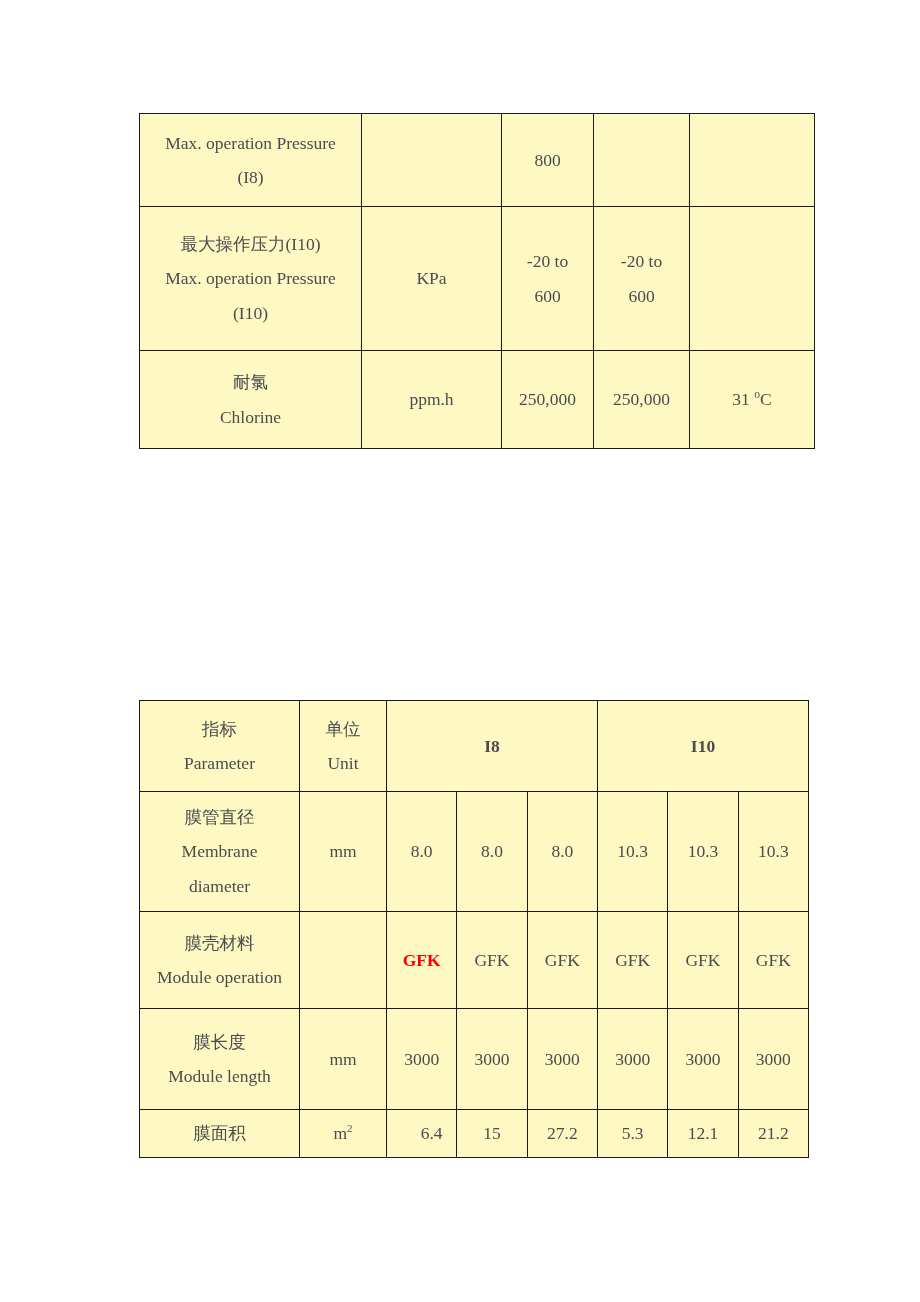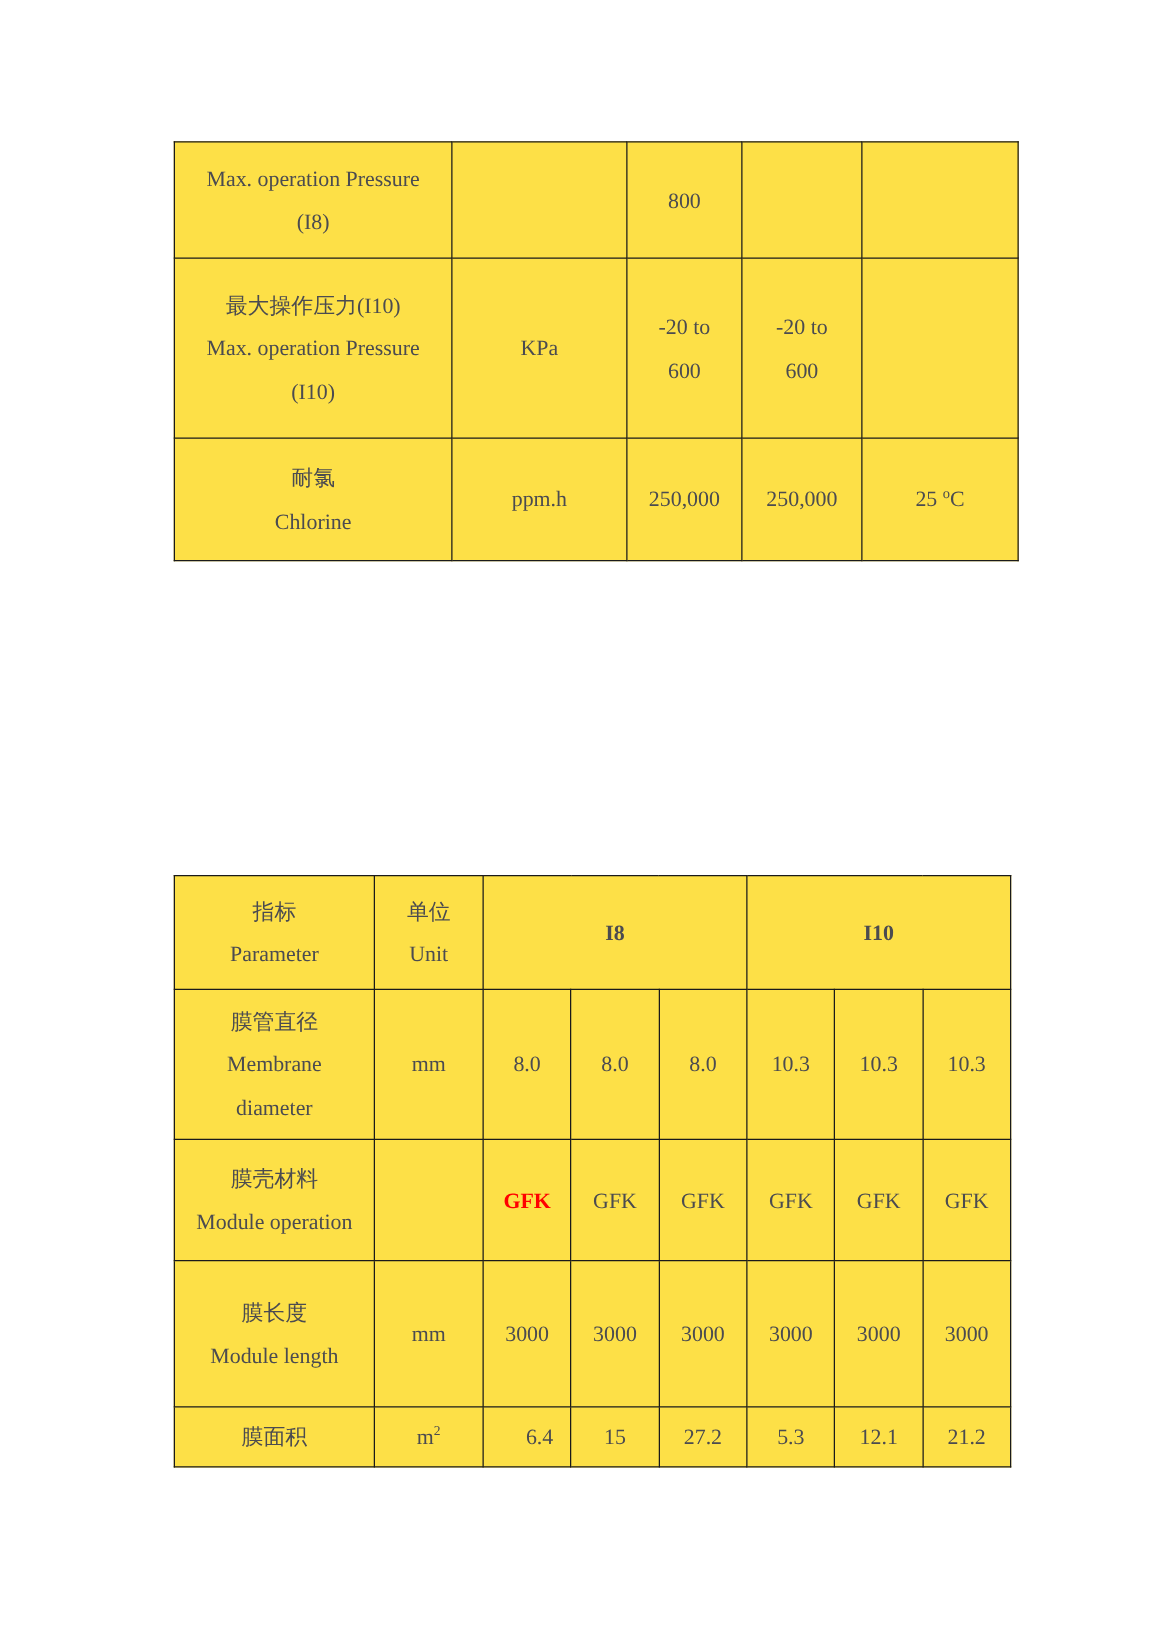--- a/index.html
+++ b/index.html
@@ -20,21 +20,21 @@
     position: absolute;
     left: 0; top: 0;
     width: 920px;
     height: 1302px;
   }
 
   table.doc-table {
     border-collapse: collapse;
     table-layout: fixed;
     position: absolute;
-    background: #fde047;
+    background: #fef9c3;
   }
   table.doc-table td {
     border: 1px solid #1a1a1a;
     text-align: center;
     vertical-align: middle;
     color: #4b4b50;
     font-size: 17.5px;
     line-height: 1.95;
     padding: 0 2px;
     font-family: "Liberation Serif", "DejaVu Serif", serif;
@@ -65,21 +65,21 @@
     width: 650px;
   }
   #table-module-specs td.col-param { width: 155px; }
   #table-module-specs td.col-unit  { width: 82px; }
   #table-module-specs td.col-sub   { width: 68.8px; }
   #table-module-specs td.col-grp   { width: 206px; font-weight: bold; }
 
   #table-module-specs .hr  { height: 91px; }
   #table-module-specs .br1 { height: 120px; }
   #table-module-specs .br2 { height: 97px; }
-  #table-module-specs .br3 { height: 117px; }
+  #table-module-specs .br3 { height: 101px; }
   #table-module-specs .br4 { height: 48px; }
 
   .cell-line { display: block; }
   .gfk-highlight { font-weight: bold; }
   sup { font-size: 0.62em; vertical-align: super; line-height: 0; }
   .deg { font-size: 0.66em; vertical-align: super; line-height: 0; }
 </style>
 </head>
 <body>
 
@@ -120,21 +120,21 @@
 
 
       <tr class="r5">
         <td class="col-param">
           <span class="cell-line">耐氯</span>
           <span class="cell-line">Chlorine</span>
         </td>
         <td class="col-unit">ppm.h</td>
         <td class="col-v1">250,000</td>
         <td class="col-v2">250,000</td>
-        <td class="col-v3"><span>25 </span><span class="deg">o</span><span>C</span></td>
+        <td class="col-v3"><span>31 </span><span class="deg">o</span><span>C</span></td>
       </tr>
     </tbody>
   </table>
 
   <table class="doc-table" id="table-module-specs">
     <tbody>
 
       <tr class="hr">
         <td class="col-param">
           <span class="cell-line">指标</span>

